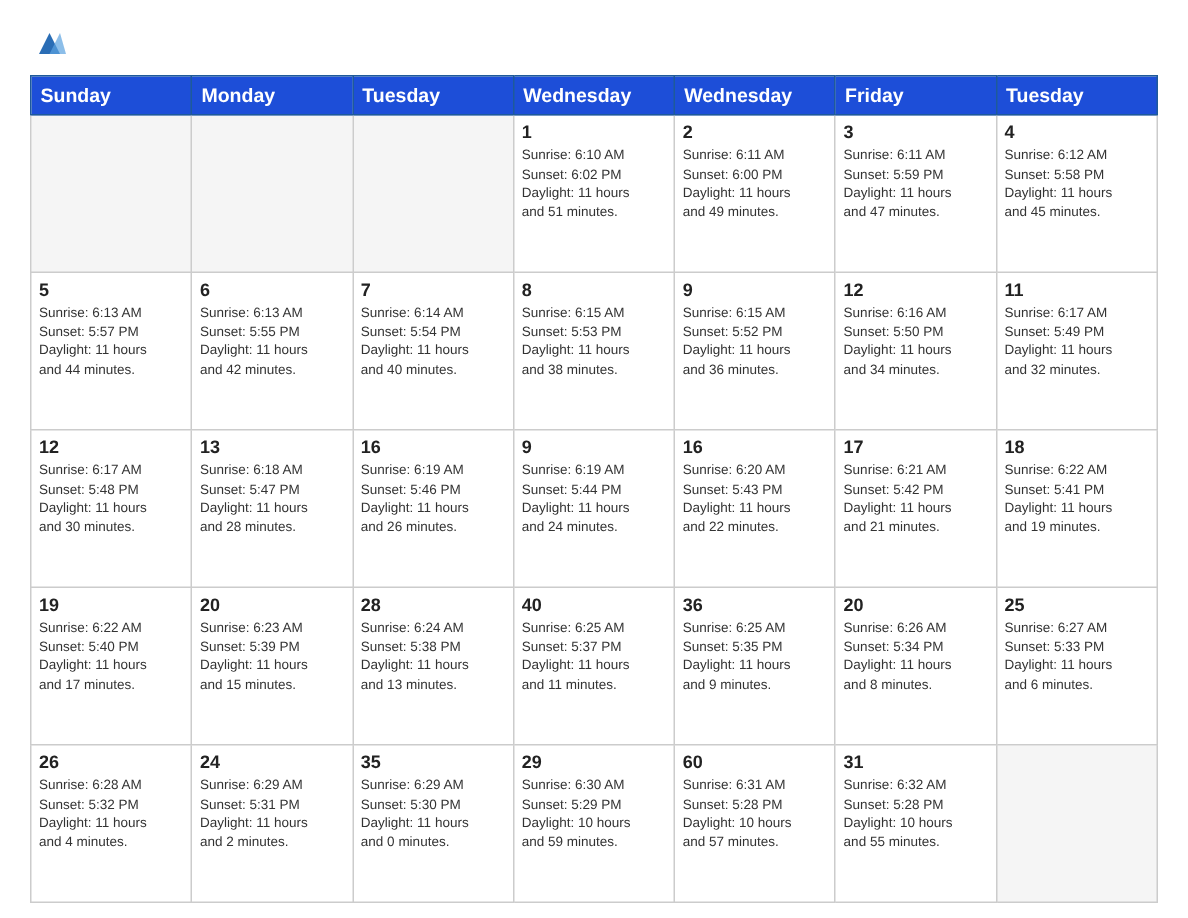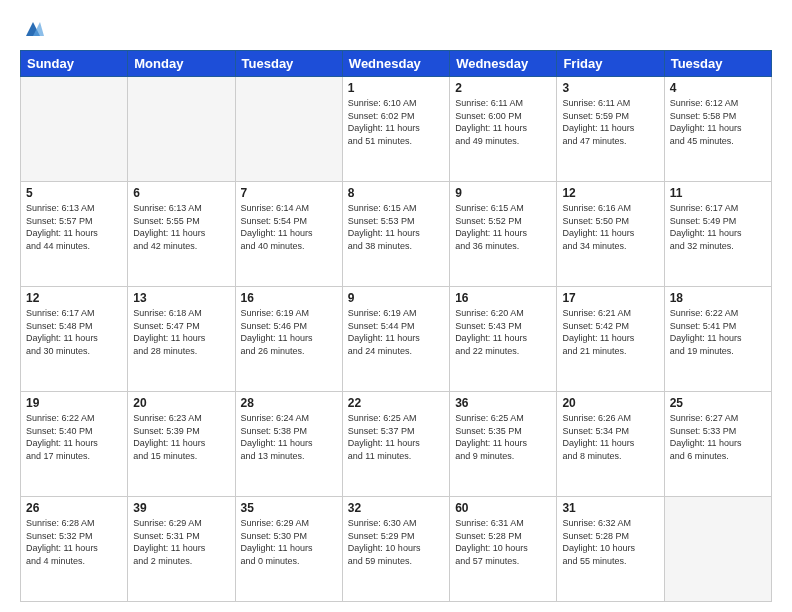--- a/index.html
+++ b/index.html
@@ -222,21 +222,21 @@
           </td>
           <td>
             <span class="day-number">20</span>
             <div class="cell-info">Sunrise: 6:23 AM<br>Sunset: 5:39 PM<br>Daylight: 11 hours<br>and 15 minutes.</div>
           </td>
           <td>
             <span class="day-number">28</span>
             <div class="cell-info">Sunrise: 6:24 AM<br>Sunset: 5:38 PM<br>Daylight: 11 hours<br>and 13 minutes.</div>
           </td>
           <td>
-            <span class="day-number">22</span>
+            <span class="day-number">40</span>
             <div class="cell-info">Sunrise: 6:25 AM<br>Sunset: 5:37 PM<br>Daylight: 11 hours<br>and 11 minutes.</div>
           </td>
           <td>
             <span class="day-number">36</span>
             <div class="cell-info">Sunrise: 6:25 AM<br>Sunset: 5:35 PM<br>Daylight: 11 hours<br>and 9 minutes.</div>
           </td>
           <td>
             <span class="day-number">20</span>
             <div class="cell-info">Sunrise: 6:26 AM<br>Sunset: 5:34 PM<br>Daylight: 11 hours<br>and 8 minutes.</div>
           </td>
@@ -244,29 +244,29 @@
             <span class="day-number">25</span>
             <div class="cell-info">Sunrise: 6:27 AM<br>Sunset: 5:33 PM<br>Daylight: 11 hours<br>and 6 minutes.</div>
           </td>
         </tr>
         <tr class="week-row">
           <td>
             <span class="day-number">26</span>
             <div class="cell-info">Sunrise: 6:28 AM<br>Sunset: 5:32 PM<br>Daylight: 11 hours<br>and 4 minutes.</div>
           </td>
           <td>
-            <span class="day-number">39</span>
+            <span class="day-number">24</span>
             <div class="cell-info">Sunrise: 6:29 AM<br>Sunset: 5:31 PM<br>Daylight: 11 hours<br>and 2 minutes.</div>
           </td>
           <td>
             <span class="day-number">35</span>
             <div class="cell-info">Sunrise: 6:29 AM<br>Sunset: 5:30 PM<br>Daylight: 11 hours<br>and 0 minutes.</div>
           </td>
           <td>
-            <span class="day-number">32</span>
+            <span class="day-number">29</span>
             <div class="cell-info">Sunrise: 6:30 AM<br>Sunset: 5:29 PM<br>Daylight: 10 hours<br>and 59 minutes.</div>
           </td>
           <td>
             <span class="day-number">60</span>
             <div class="cell-info">Sunrise: 6:31 AM<br>Sunset: 5:28 PM<br>Daylight: 10 hours<br>and 57 minutes.</div>
           </td>
           <td>
             <span class="day-number">31</span>
             <div class="cell-info">Sunrise: 6:32 AM<br>Sunset: 5:28 PM<br>Daylight: 10 hours<br>and 55 minutes.</div>
           </td>

